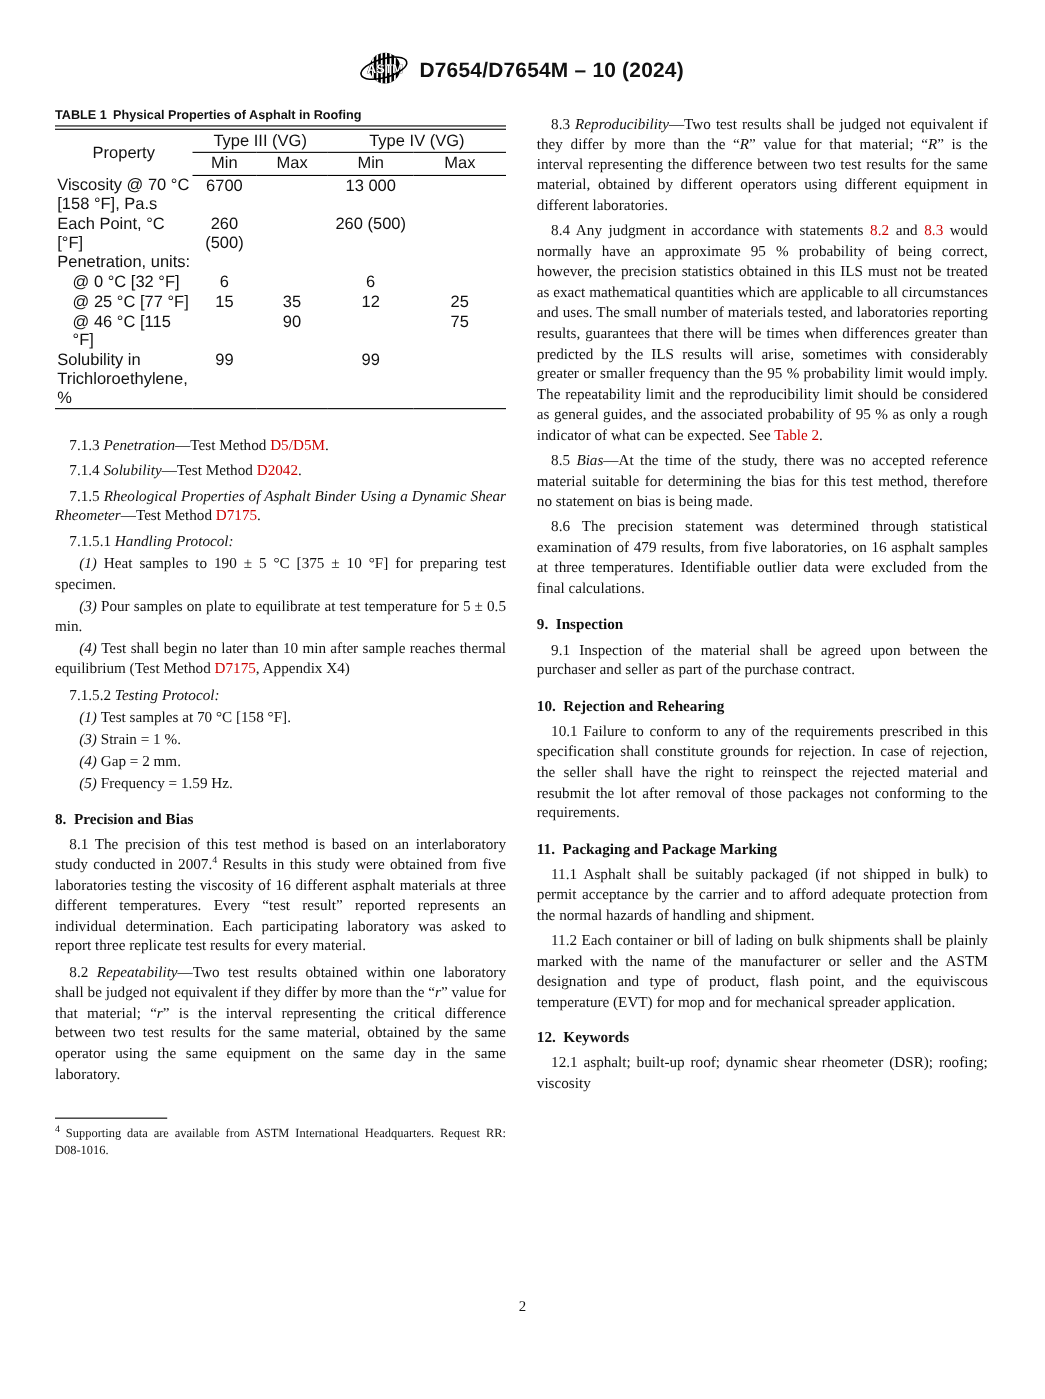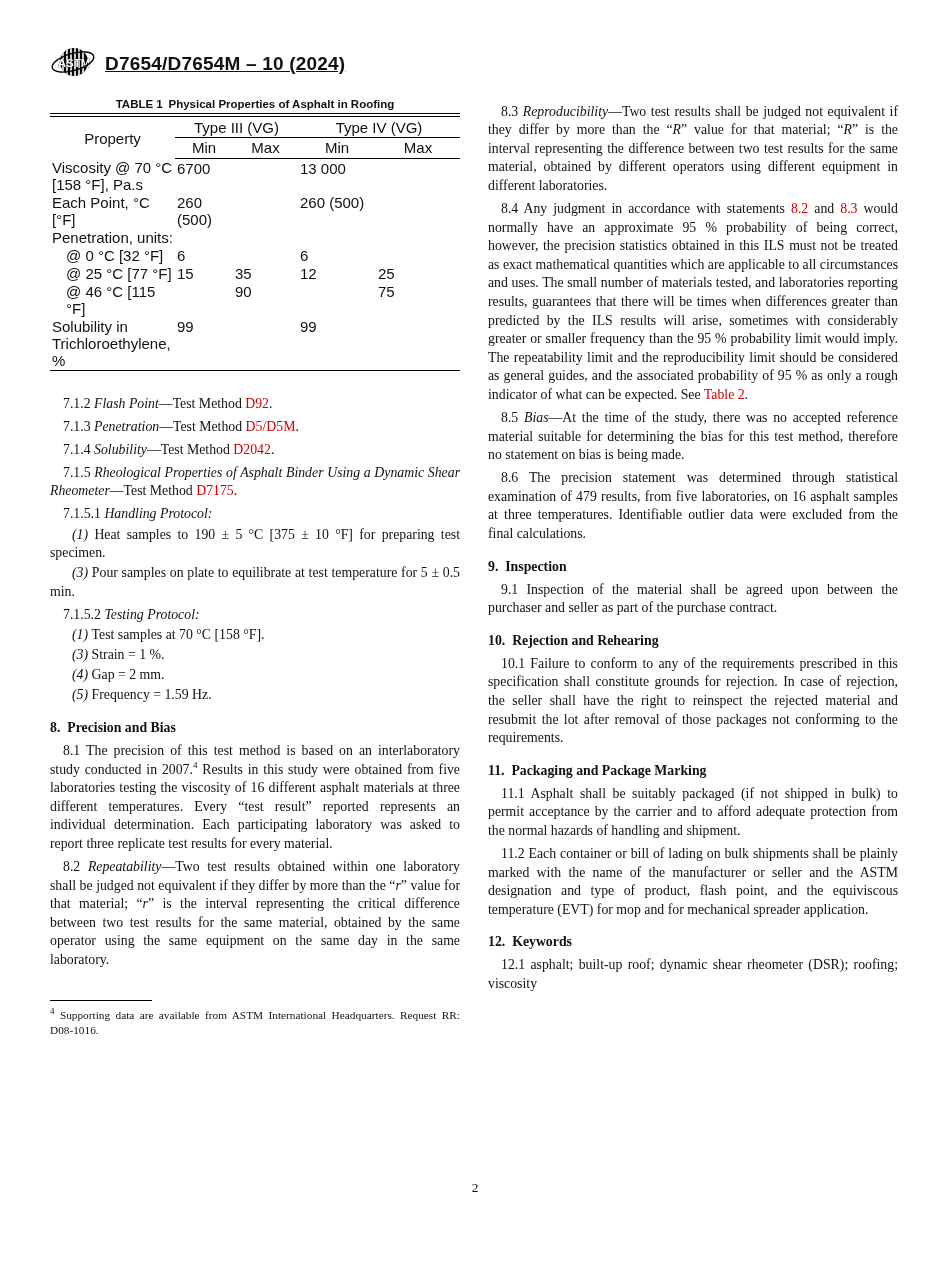--- a/index.html
+++ b/index.html
@@ -4,41 +4,41 @@
 <style>
   html,body{margin:0;padding:0;background:#ffffff;}
   body{
     width:950px;height:1272px;position:relative;
     font-family:"Liberation Serif",serif;color:#111;
     -webkit-font-smoothing:antialiased;
   }
   .page{padding:42px 52px 0 50px;position:relative;height:1230px;box-sizing:border-box;}
 
   
-  .doc-header{display:flex;justify-content:flex-start;align-items:center;gap:9px;margin-bottom:12px;text-decoration:underline;}
+  .doc-header{display:flex;justify-content:center;align-items:center;gap:9px;margin-bottom:12px;}
   .header-title{font-family:"Liberation Sans",sans-serif;font-weight:bold;font-size:19px;letter-spacing:.2px;}
 
   
   .columns{display:flex;gap:28px;}
   .col{width:410px;}
 
   
   .tbl-wrap{margin-bottom:24px;}
-  .tbl-title{font-family:"Liberation Sans",sans-serif;font-weight:bold;font-size:11.5px;text-align:center;margin:0 0 3px 0;}
+  .tbl-title{font-family:"Liberation Sans",sans-serif;font-weight:bold;font-size:11.5px;margin:0 0 3px 0;}
   .double-rule{height:2px;border-top:1px solid #000;border-bottom:1px solid #000;margin-bottom:1px;}
   table.tbl{width:100%;border-collapse:collapse;font-family:Liberation Sans, sans-serif;font-size:15px;border-bottom:1.5px solid #000;}
   table.tbl th{font-weight:normal;padding:1px 2px;}
   .th-prop{text-align:center;vertical-align:middle;}
   .th-group{text-align:center;border-bottom:1px solid #000;}
   .th-sub{text-align:center;}
   thead tr.subrow th{border-bottom:1.5px solid #000;padding-bottom:2px;}
   table.tbl td{padding:0.5px 2px;vertical-align:top;}
   td.prop{text-align:left;white-space:pre-line;padding-left:4px;}
   td.prop.ind{padding-left:16px;}
-  td.val{text-align:left;margin-top:45px;}
+  td.val{text-align:center;margin-top:45px;}
 
   
   .para{margin:4.5px 0 0 0;text-align:justify;font-size:13.8px;line-height:18.6px;text-indent:13px;}
   .para.sub{text-indent:22px;margin-top:1.5px;}
   .sec-heading{font-size:13.8px;font-weight:bold;margin:15px 0 6px 0;text-align:left;}
   .it{font-style:italic;}
   .xref{color:var(--link,#cc0000);}
   sup{font-size:9px;line-height:0;}
 
   
@@ -155,27 +155,27 @@
                 <td class="val">99</td>
                 <td class="val"></td>
                 <td class="val">99</td>
                 <td class="val"></td>
               </tr>
             </tbody>
         </table>
       </div>
 
       <div>
-          <p class="para"><span>7.1.2 </span><span class="it">Flash Point</span><span>—Test Method </span><span class="xref">D92</span><span>.</span></p>
           <p class="para"><span>7.1.3 </span><span class="it">Penetration</span><span>—Test Method </span><span class="xref">D5/D5M</span><span>.</span></p>
           <p class="para"><span>7.1.4 </span><span class="it">Solubility</span><span>—Test Method </span><span class="xref">D2042</span><span>.</span></p>
           <p class="para"><span>7.1.5 </span><span class="it">Rheological Properties of Asphalt Binder Using a Dynamic Shear Rheometer</span><span>—Test Method </span><span class="xref">D7175</span><span>.</span></p>
           <p class="para"><span>7.1.5.1 </span><span class="it">Handling Protocol:</span></p>
           <p class="para sub"><span class="it">(1) </span><span>Heat samples to 190 ± 5 °C [375 ± 10 °F] for preparing test specimen.</span></p>
           <p class="para sub"><span class="it">(3) </span><span>Pour samples on plate to equilibrate at test temperature for 5 ± 0.5 min.</span></p>
+          <p class="para sub"><span class="it">(4) </span><span>Test shall begin no later than 10 min after sample reaches thermal equilibrium (Test Method </span><span class="xref">D7175</span><span>, Appendix X4)</span></p>
           <p class="para"><span>7.1.5.2 </span><span class="it">Testing Protocol:</span></p>
           <p class="para sub"><span class="it">(1) </span><span>Test samples at 70 °C [158 °F].</span></p>
           <p class="para sub"><span class="it">(3) </span><span>Strain = 1 %.</span></p>
           <p class="para sub"><span class="it">(4) </span><span>Gap = 2 mm.</span></p>
           <p class="para sub"><span class="it">(5) </span><span>Frequency = 1.59 Hz.</span></p>
           <h3 class="sec-heading">8. Precision and Bias</h3>
           <p class="para"><span>8.1 The precision of this test method is based on an interlaboratory study conducted in 2007.</span><sup>4</sup><span> Results in this study were obtained from five laboratories testing the viscosity of 16 different asphalt materials at three different temperatures. Every “test result” reported represents an individual determination. Each participating laboratory was asked to report three replicate test results for every material.</span></p>
           <p class="para"><span>8.2 </span><span class="it">Repeatability</span><span>—Two test results obtained within one laboratory shall be judged not equivalent if they differ by more than the “</span><span class="it">r</span><span>” value for that material; “</span><span class="it">r</span><span>” is the interval representing the critical difference between two test results for the same material, obtained by the same operator using the same equipment on the same day in the same laboratory.</span></p>
         </div>
 

